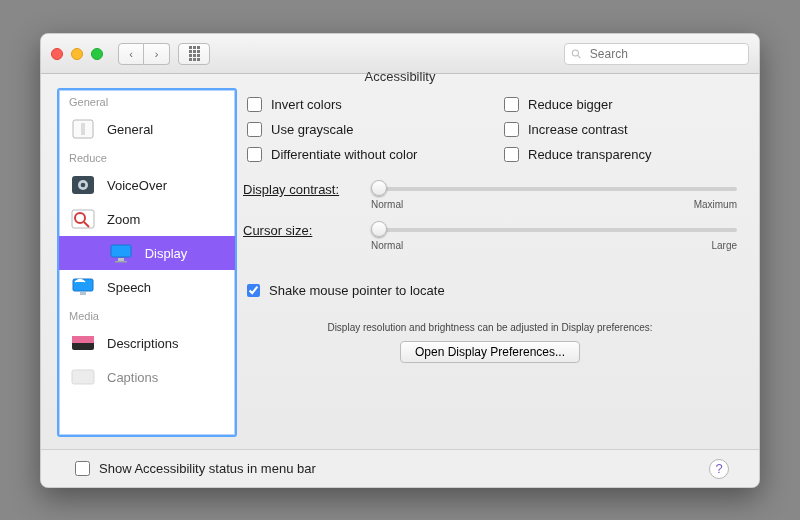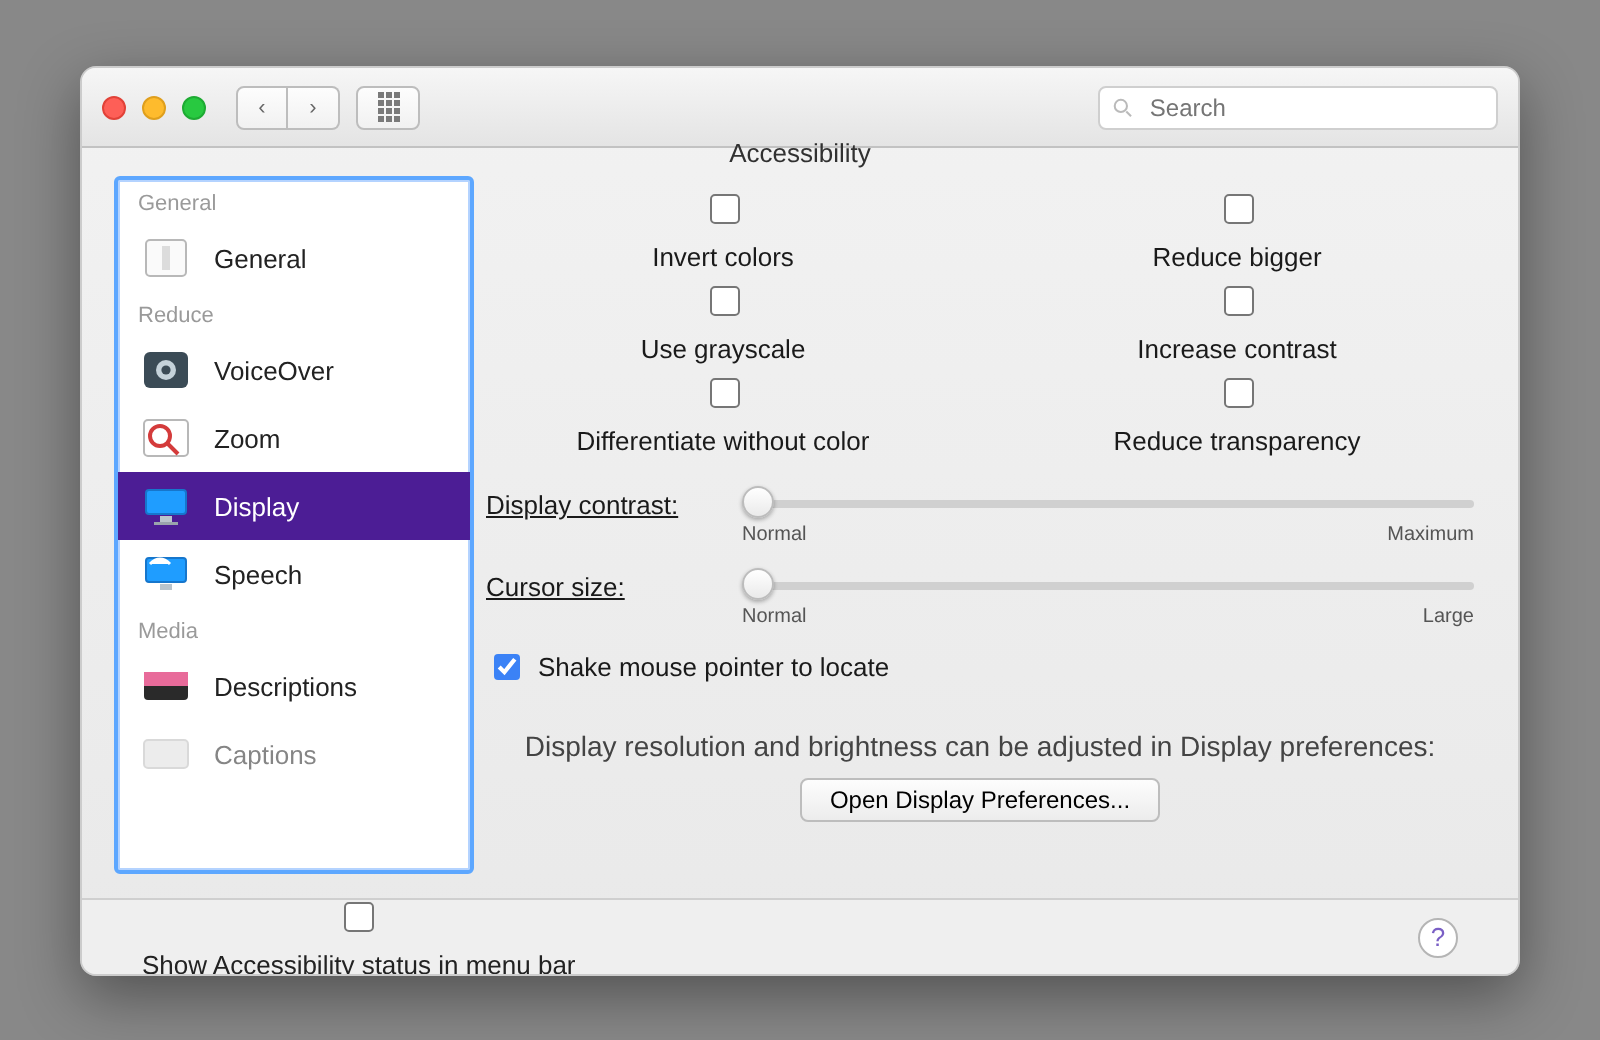--- a/index.html
+++ b/index.html
@@ -47,21 +47,21 @@
     border-radius:4px;display:flex;align-items:center;justify-content:center;
   }
   .gridicon{display:grid;grid-template-columns:repeat(3,3px);gap:1px;}
   .gridicon span{width:3px;height:3px;background:#7a7a7a;}
   .title{
     position:absolute;left:0;right:0;text-align:center;font-size:13px;color:#313131;
     pointer-events:none;
     margin-top:46px;
   }
   .search{
-    margin-left:auto;width:200px;height:22px;
+    margin-left:auto;width:185px;height:22px;
     background:#fff;border:1px solid #cfcfcf;border-radius:4px;
     display:flex;align-items:center;padding:0 6px;gap:6px;
   }
   .search svg{width:12px;height:12px;opacity:.5;}
   .search input{border:none;outline:none;font-size:12px;color:#444;width:100%;background:transparent;}
   
   .content{
     flex:1;display:flex;gap:0;padding:14px 16px 12px 16px;
   }
   
@@ -73,47 +73,47 @@
     overflow-y:auto;
     padding-bottom:4px;
   }
   .sect-label{
     font-size:11px;color:#9a9a9a;padding:6px 10px 4px 10px;
   }
   .sb-item{
     height:34px;display:flex;align-items:center;gap:10px;
     padding:0 10px;font-size:13px;color:#222;
   }
-  .sb-item.sel{background:#4c1d95;color:#fff;}
+  .sb-item.sel{background:#8b5cf6;color:#fff;justify-content:center;}
   .icocell{width:28px;height:26px;display:flex;align-items:center;justify-content:center;}
   .icocell svg{width:26px;height:24px;}
   
   .detail{
     flex:1;display:flex;flex-direction:column;font-size:13px;color:#1a1a1a;
     padding:6px 6px 0 6px;
   }
   .checkgrid{display:grid;grid-template-columns:1fr 1fr;row-gap:4px;column-gap:20px;margin-bottom:16px;}
-  .chk{display:flex;align-items:center;gap:6px;flex-direction:column;}
+  .chk{display:flex;align-items:center;gap:6px;}
   .chk input{width:15px;height:15px;}
   .sliderrow{display:flex;align-items:flex-start;gap:10px;margin-bottom:12px;}
   .sllabel{width:118px;text-align:left;padding-top:1px;text-decoration:underline;}
   .slwrap{flex:1;}
   .track{
     position:relative;height:4px;background:#d0d0d0;border-radius:2px;margin-top:6px;
   }
   .thumb{
     position:absolute;left:0;top:-7px;width:16px;height:16px;border-radius:50%;
     background:linear-gradient(#fff,#eaeaea);border:1px solid #bcbcbc;
     box-shadow:0 1px 2px rgba(0,0,0,.3);
   }
   .marks{display:flex;justify-content:space-between;font-size:10px;color:#555;margin-top:8px;}
-  .shake{display:flex;align-items:flex-start;gap:6px;margin-top:0;}
+  .shake{display:flex;align-items:flex-start;gap:6px;margin-top:20px;}
   .shake input{margin-top:1px;accent-color:#3b82f6;}
   .shake .sub{font-size:11px;color:#555;margin-top:2px;}
-  .footer-note{font-size:14px;color:#444;text-align:center;margin-top:22px;}
+  .footer-note{font-size:10px;color:#444;text-align:center;margin-top:22px;}
   .openbtn{
     display:block;margin:8px auto 0 auto;
     padding:3px 14px;font-size:12px;
     background:linear-gradient(#fdfdfd,#ececec);
     border:1px solid #bdbdbd;border-radius:4px;
   }
   
   .bottombar{
     height:38px;flex:0 0 38px;border-top:1px solid #cfcfcf;
     background:#efefef;display:flex;align-items:center;padding:0 30px;

